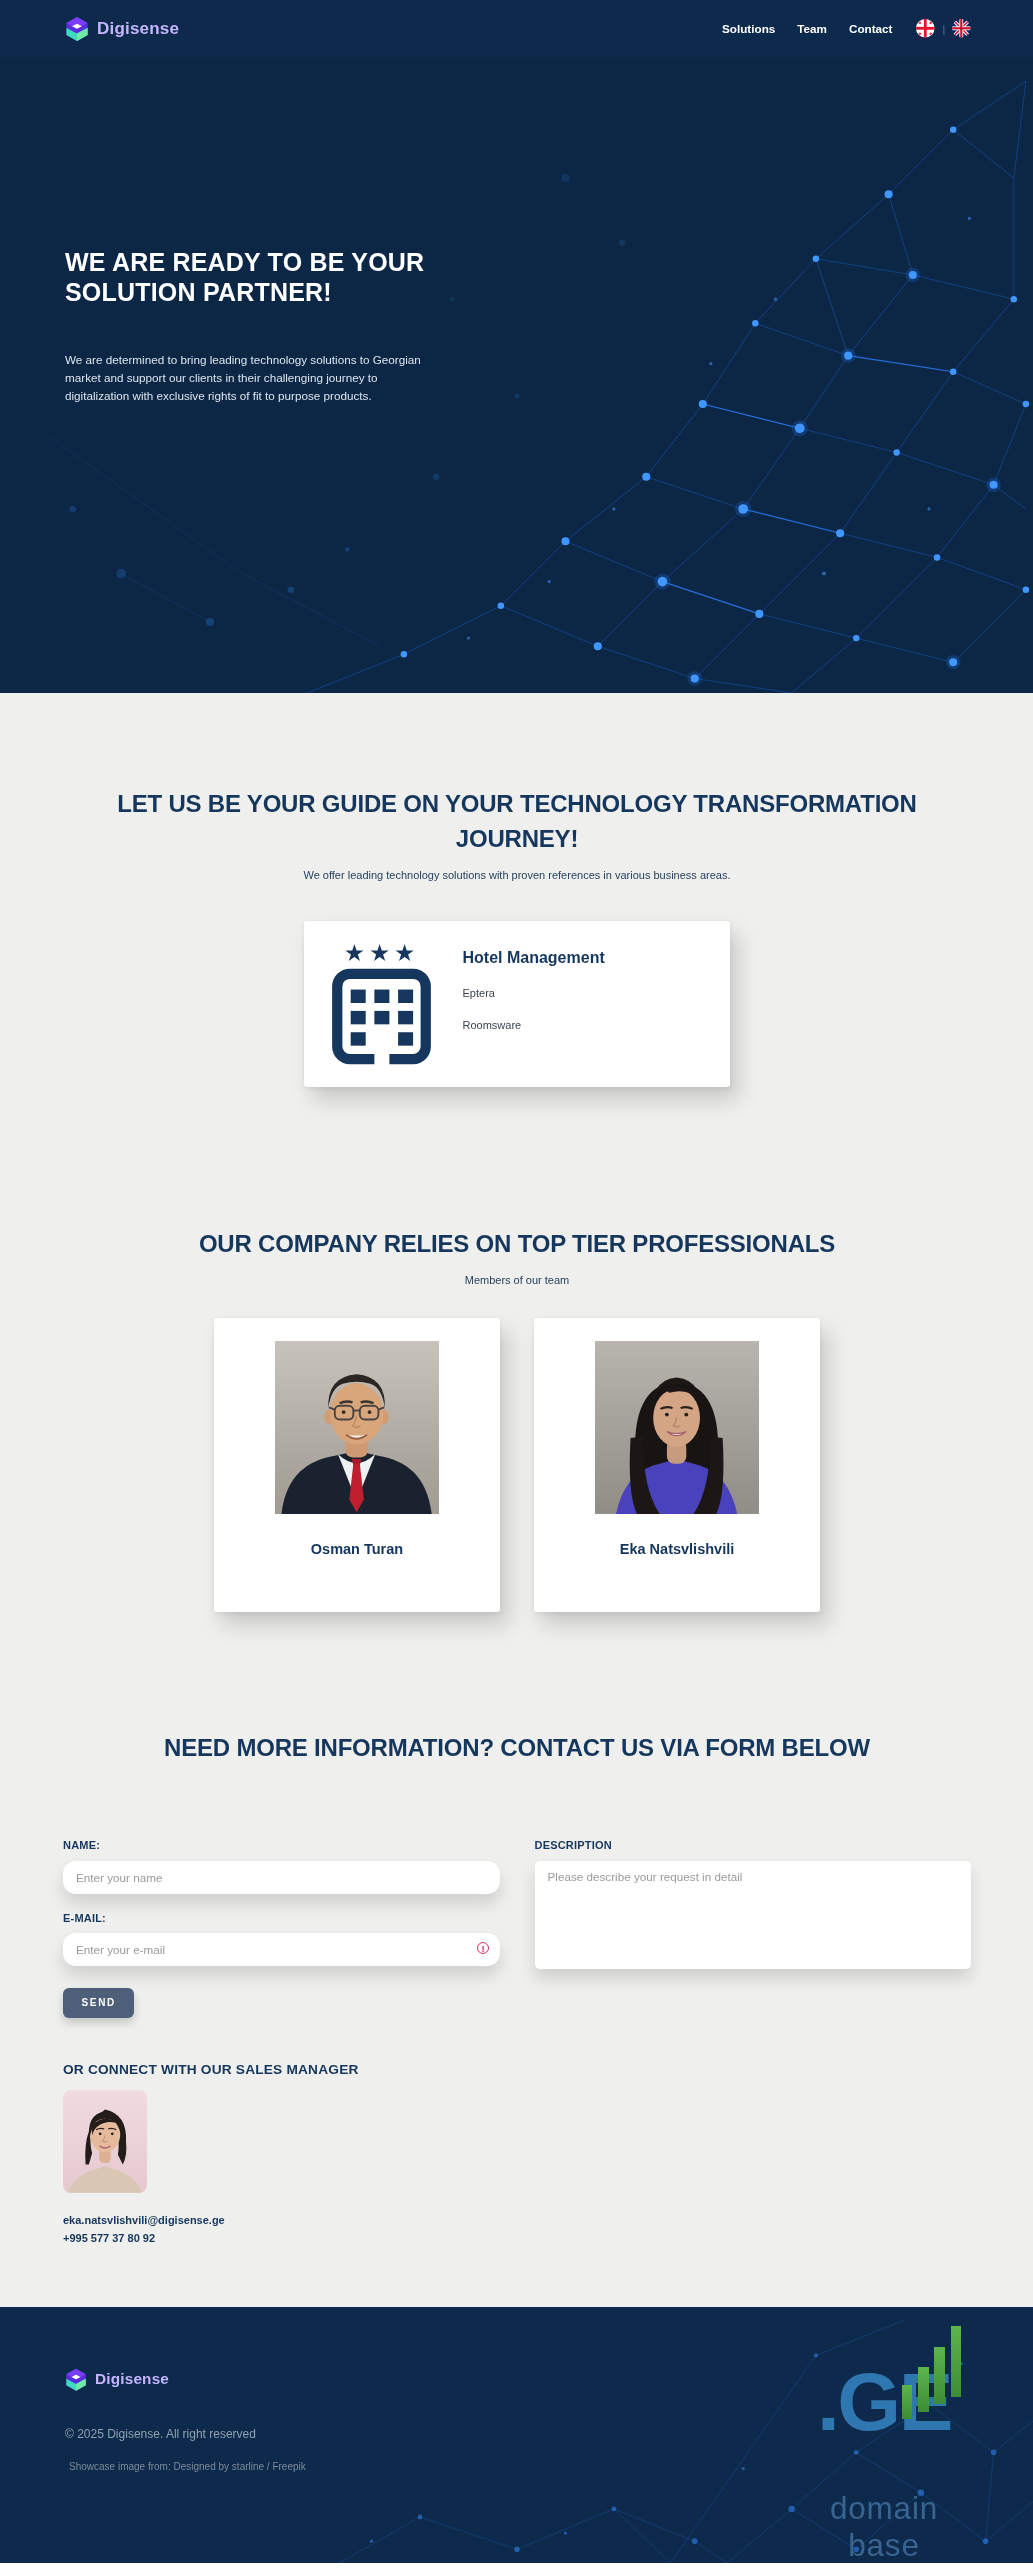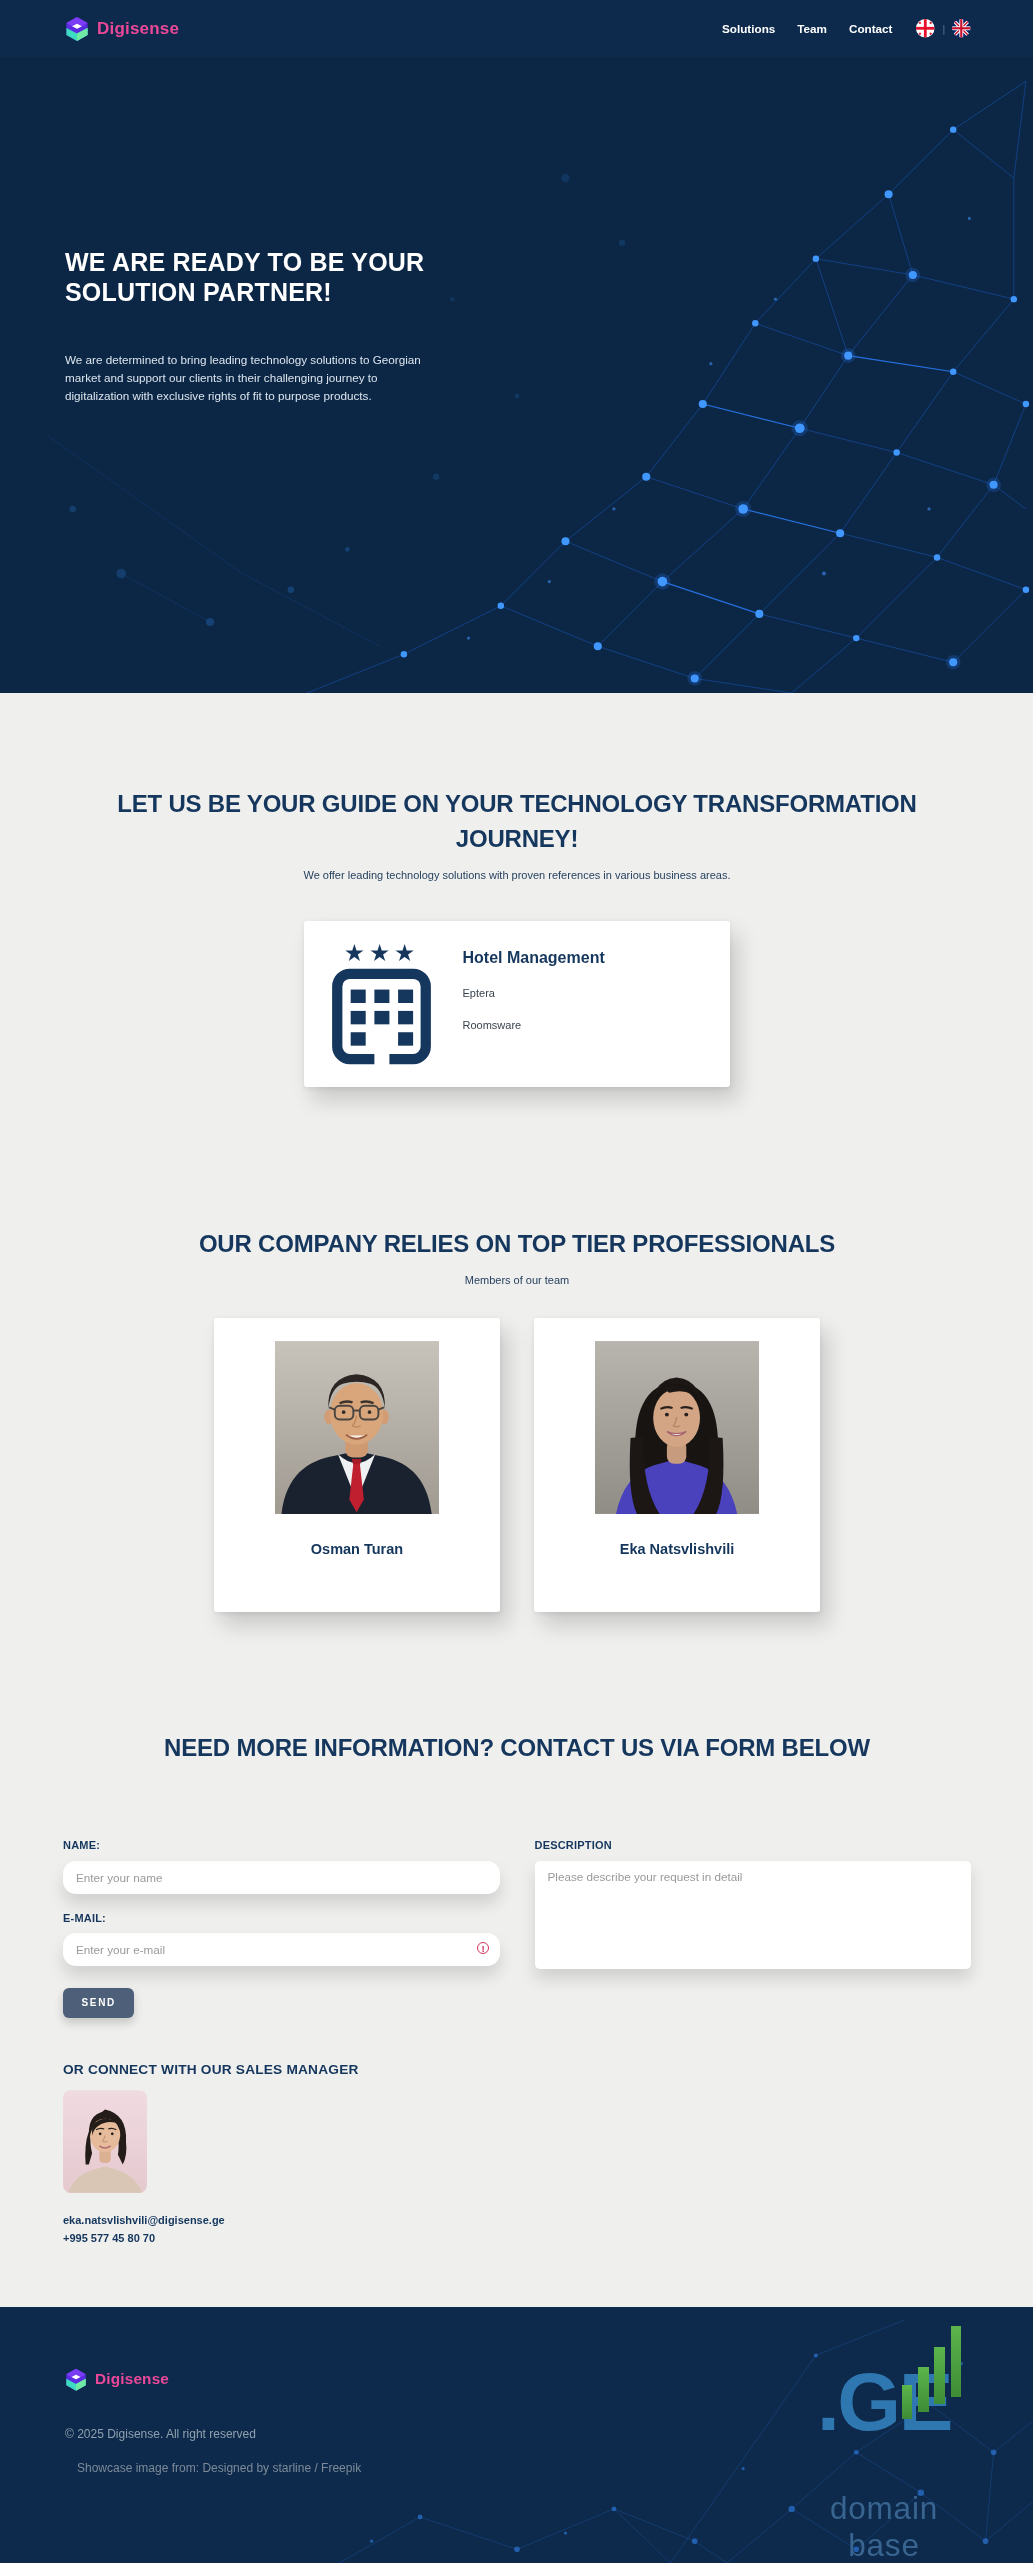--- a/index.html
+++ b/index.html
@@ -4,21 +4,21 @@
 <title>Digisense</title>
 <style>
   * { box-sizing: border-box; }
   html,body { margin:0; padding:0; }
   body { width:1034px; background:#fff; font-family:"Liberation Sans","DejaVu Sans",sans-serif; }
 
   
   header { height:57px; background:#0d2a4c; display:flex; align-items:center; justify-content:space-between;
            padding:0 63px 0 65px; position:relative; z-index:3; }
   .logo { display:flex; align-items:center; gap:8px; cursor:pointer; }
-  .logo-text { color:#ec4899; font-size:17px; font-weight:700; letter-spacing:0.2px; }
+  .logo-text { color:#c4b5fd; font-size:17px; font-weight:700; letter-spacing:0.2px; }
   nav { display:flex; align-items:center; }
   .nav-link { color:#fff; font-size:11.7px; font-weight:600; text-decoration:none; margin-left:22px; }
   .langs { display:flex; align-items:center; gap:7.3px; margin-left:24px; }
   .flag { width:18.6px; height:18.6px; display:block; cursor:pointer; }
   .flag svg { width:100%; height:100%; display:block; }
   .lang-divider { color:#51749c; font-size:10.5px; }
 
   
   .hero { height:636px; background:#0c2745; position:relative; overflow:hidden; }
   .plexus { position:absolute; inset:0; width:100%; height:100%; }
@@ -69,21 +69,21 @@
   .sales-photo { margin-top:13px; width:84px; height:103px; border-radius:8px; overflow:hidden; }
   .sales-photo svg { width:100%; height:100%; display:block; }
   .sales-email { margin-top:21px; color:#14365c; font-size:11px; font-weight:700; cursor:pointer; }
   .sales-phone { margin-top:5.7px; color:#14365c; font-size:11px; font-weight:700; cursor:pointer; }
 
   
   footer { height:256px; background:#0d2a4c; position:relative; overflow:hidden; }
   .f-plexus { position:absolute; inset:0; width:100%; height:100%; }
   .f-inner { position:relative; padding:61px 65px 0 65px; }
   .copyright { margin:36px 0 0; color:#90a0ae; font-size:12px; }
-  .credit { margin:20px 12px 0; color:#7c8a98; font-size:12px; }
+  .credit { margin:20px 4px 0; color:#7c8a98; font-size:10px; }
   .ge { position:absolute; right:57px; top:14.5px; width:186px; height:202px; }
   .ge-text { position:absolute; top:40px; left:0; width:100%; text-align:center; font-size:82px; line-height:1;
              font-weight:700; color:#2e77b0; letter-spacing:-2.4px; }
   .ge-sub { position:absolute; top:137px; left:0; width:100%; text-align:center; font-size:31.5px; color:#38648f;
             letter-spacing:0.8px;margin-top:32px; }
   .ge-bars { position:absolute; top:4.8px; right:16px; display:flex; align-items:flex-end; gap:5.7px; }
   .ge-bars i { display:block; width:10.5px; background:linear-gradient(180deg,#5cb54c,#3e8c36); }
   .ge-bars i:nth-child(1){ height:34px; margin-bottom:0; }
   .ge-bars i:nth-child(2){ height:45px; margin-bottom:7.3px; }
   .ge-bars i:nth-child(3){ height:57px; margin-bottom:14.5px; }
@@ -379,21 +379,21 @@
         <path d="M36 44 Q50 28 70 42 Q56 36 44 44 Q38 48 36 56 Z" fill="#241c18"></path>
         <path d="M41 49 Q46 46 51 48" stroke="#2a211c" stroke-width="1.6" fill="none"></path>
         <path d="M56 48 Q61 46 66 49" stroke="#2a211c" stroke-width="1.6" fill="none"></path>
         <circle cx="46" cy="54" r="1.7" fill="#241f1c"></circle>
           <circle cx="61" cy="54" r="1.7" fill="#241f1c"></circle>
         <path d="M52 56 Q51 61 49 63 Q52 65 55 63" stroke="#c49372" stroke-width="1.3" fill="none"></path>
         <path d="M45 69 Q52 74 59 69" stroke="#b06a70" stroke-width="1.8" fill="none"></path>
       </svg>
     </div>
     <div class="sales-email">eka.natsvlishvili@digisense.ge</div>
-    <div class="sales-phone">+995 577 45 80 70</div>
+    <div class="sales-phone">+995 577 37 80 92</div>
   </div>
 </main>
 
 <footer>
   <svg class="f-plexus" viewBox="0 0 1280 317" preserveAspectRatio="none">
     <g stroke="#2a6fd8" stroke-width="1" opacity="0.3" fill="none">
       <path d="M420 317 L520 260 L640 300 L760 250 L860 290 L900 317 M760 250 L830 317 M830 317 L1010 60 L1120 16
                M900 317 L980 250 L1060 300 L1140 230 L1220 290 L1280 240 M980 250 L1060 180 L1140 230
                M1060 180 L1150 120 L1230 180 L1280 140 M1230 180 L1220 290"></path>
     </g>

